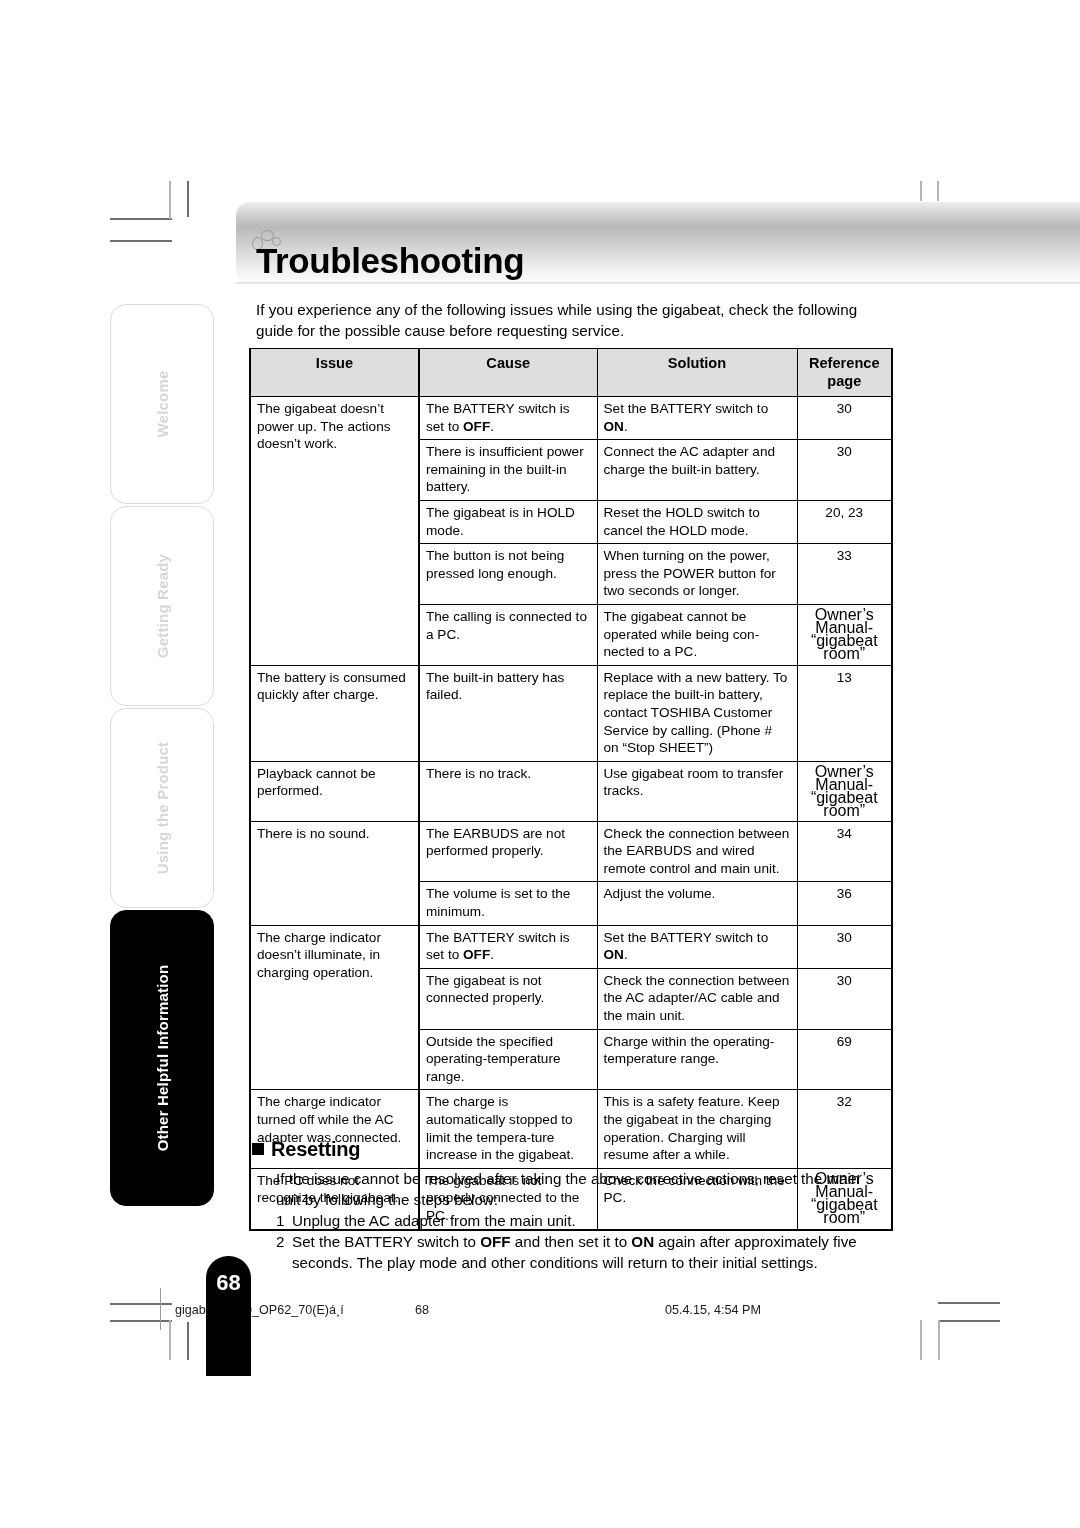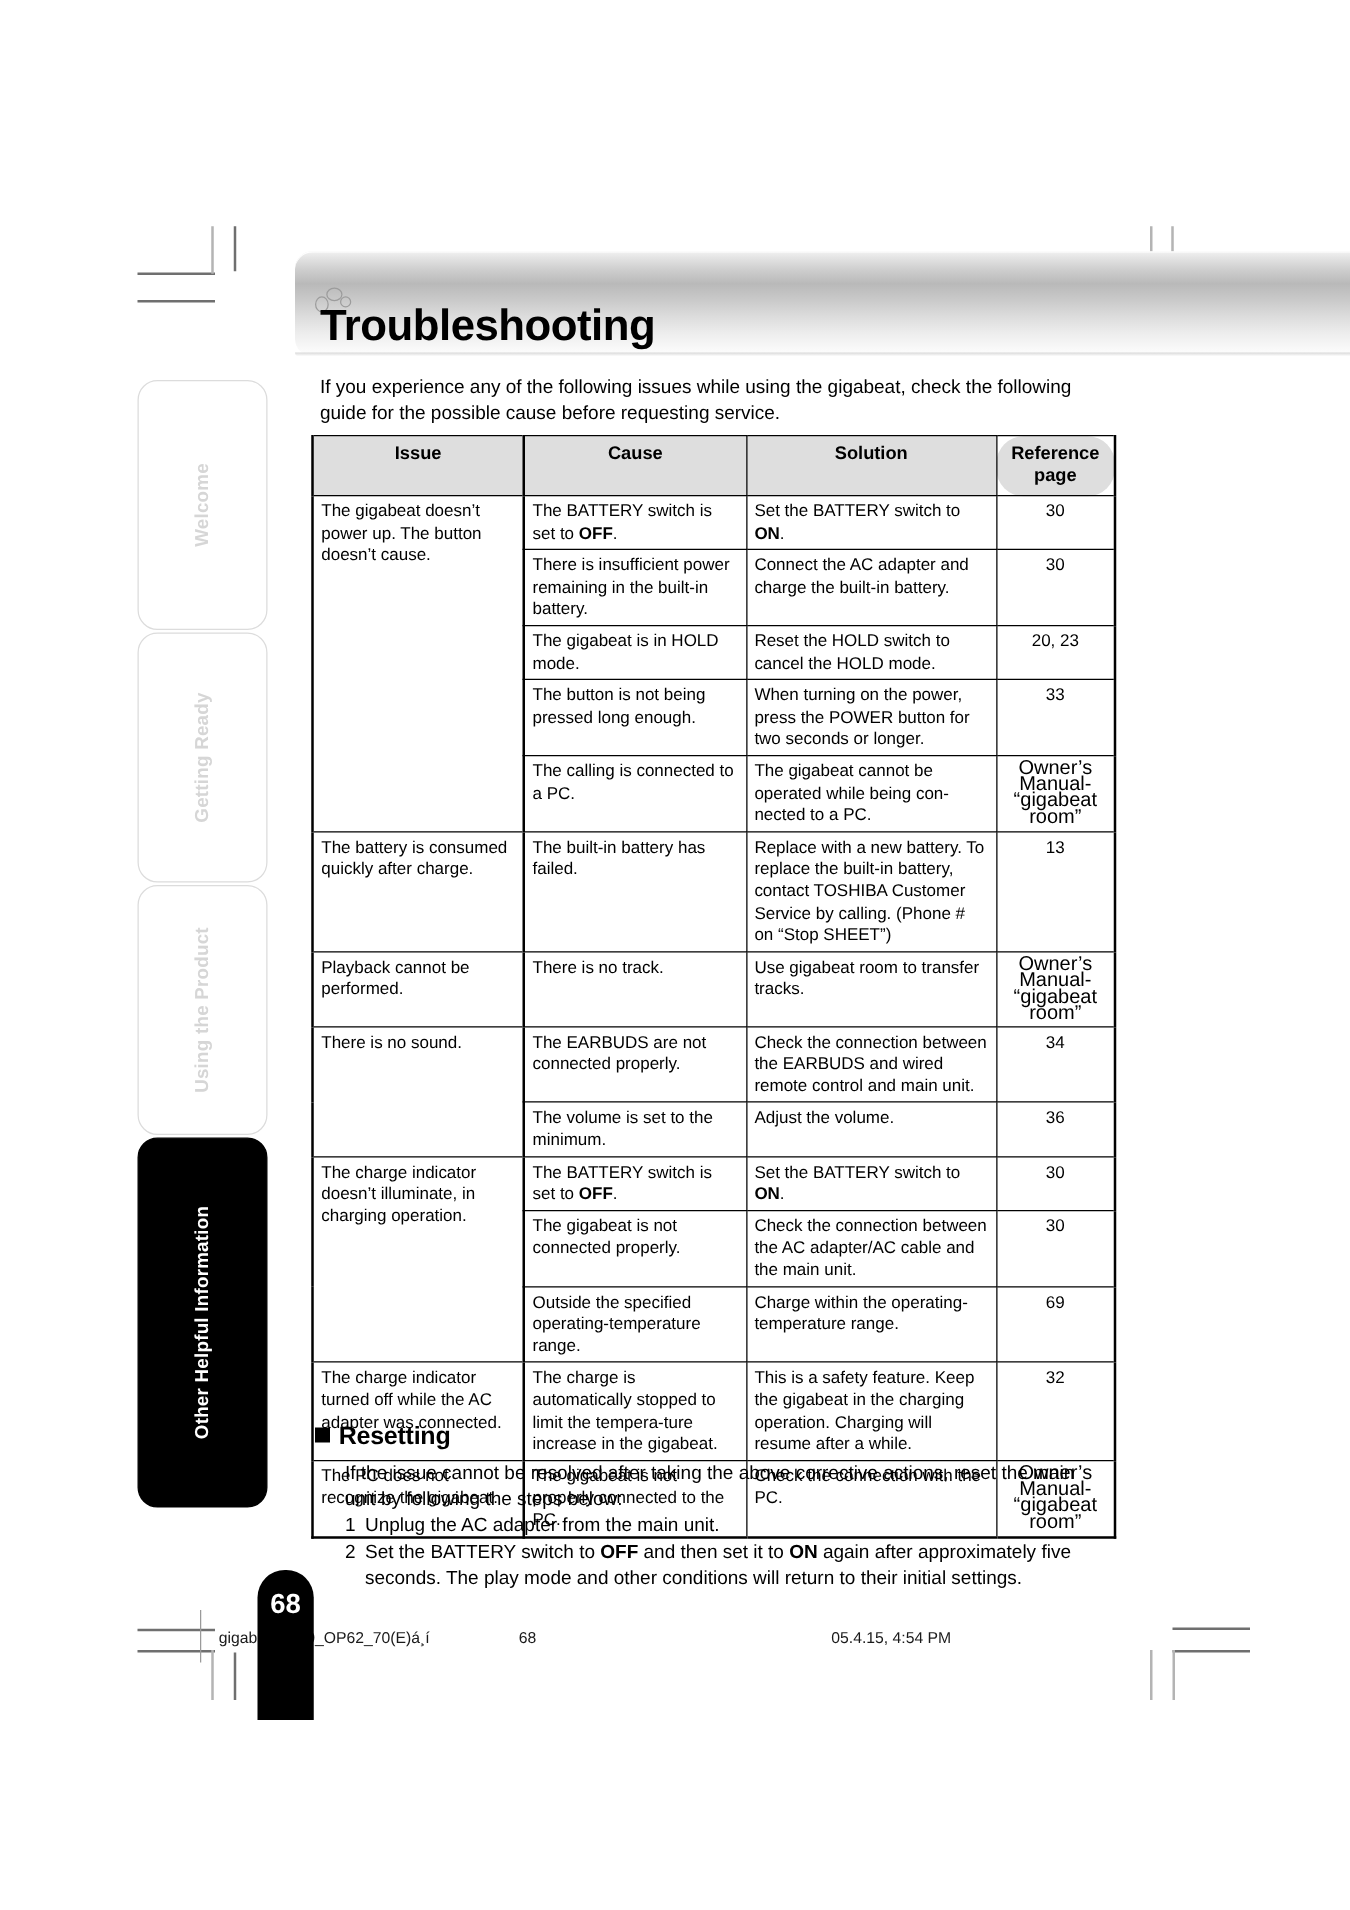--- a/index.html
+++ b/index.html
@@ -150,21 +150,21 @@
   .col-cause { width: 178px; }
   .col-solution { width: 200px; }
   .col-ref { width: 95px; }
   .grp-top > td, .grp-top > th { border-top: 2px solid #000; }
   #trouble-table tr:last-child > td { border-bottom: 2px solid #000; margin-top: 32px; }
   #trouble-table td.issue-cell { border-right: 2px solid #000; }
   #trouble-table th.col-issue { border-right: 2px solid #000; }
   #trouble-table td.cause-cell { border-right: 1.5px solid #000; }
   #trouble-table th.col-cause { border-right: 1.5px solid #000; }
   #trouble-table td:first-child, #trouble-table th:first-child { border-left: 2px solid #000; }
-  #trouble-table td:last-child, #trouble-table th:last-child { border-right: 2px solid #000; border-radius: 22px; }
+  #trouble-table td:last-child, #trouble-table th:last-child { border-right: 2px solid #000; }
   b { font-weight: bold; }
 
   
   #resetting-heading {
     position: absolute;
     left: 252px;
     top: 1138px;
     font-size: 20px;
     font-weight: bold;
     letter-spacing: -0.2px;
@@ -308,21 +308,21 @@
   <thead>
     <tr class="grp-top">
       <th class="col-issue">Issue</th>
       <th class="col-cause">Cause</th>
       <th class="col-solution">Solution</th>
       <th class="col-ref">Reference page</th>
     </tr>
   </thead>
   <tbody id="table-body">
       <tr class="grp-top">
-        <td class="issue-cell" rowspan="5">The gigabeat doesn’t power up. The button doesn’t cause.</td>
+        <td class="issue-cell" rowspan="5">The gigabeat doesn’t power up. The actions doesn’t work.</td>
         <td class="cause-cell">The BATTERY switch is set to <b>OFF</b>.</td>
         <td>Set the BATTERY switch to <b>ON</b>.</td>
         <td class="ref">30</td>
       </tr>
       <tr>
         <td class="cause-cell">There is insufficient power remaining in the built-in battery.</td>
         <td>Connect the AC adapter and charge the built-in battery.</td>
         <td class="ref">30</td>
       </tr>
       <tr>
@@ -347,21 +347,21 @@
         <td class="ref">13</td>
       </tr>
       <tr class="grp-top">
         <td class="issue-cell" rowspan="1">Playback cannot be performed.</td>
         <td class="cause-cell">There is no track.</td>
         <td>Use gigabeat room to transfer tracks.</td>
         <td class="ref small">Owner’s Manual- “gigabeat room”</td>
       </tr>
       <tr class="grp-top">
         <td class="issue-cell" rowspan="2">There is no sound.</td>
-        <td class="cause-cell">The EARBUDS are not connected properly.</td>
+        <td class="cause-cell">The EARBUDS are not performed properly.</td>
         <td>Check the connection between the EARBUDS and wired remote control and main unit.</td>
         <td class="ref">34</td>
       </tr>
       <tr>
         <td class="cause-cell">The volume is set to the minimum.</td>
         <td>Adjust the volume.</td>
         <td class="ref">36</td>
       </tr>
       <tr class="grp-top">
         <td class="issue-cell" rowspan="3">The charge indicator doesn’t illuminate, in charging operation.</td>

